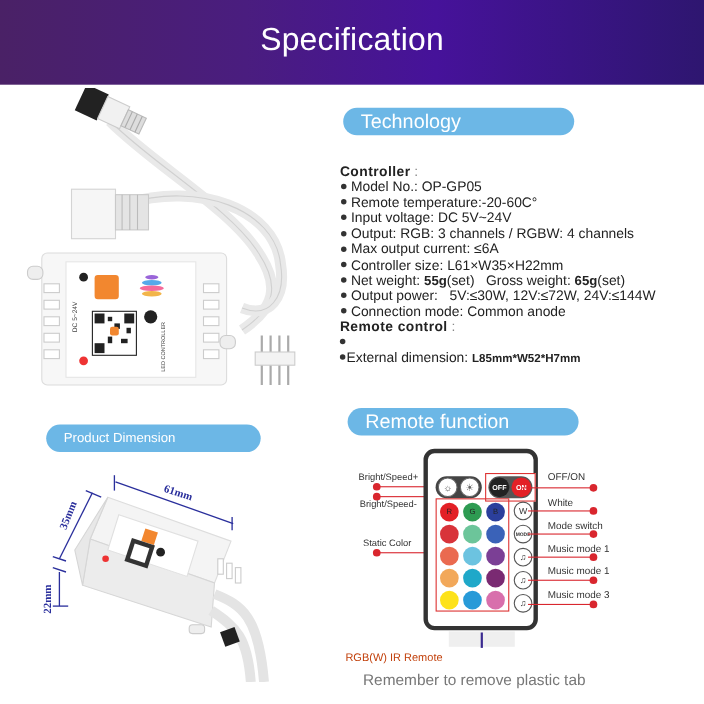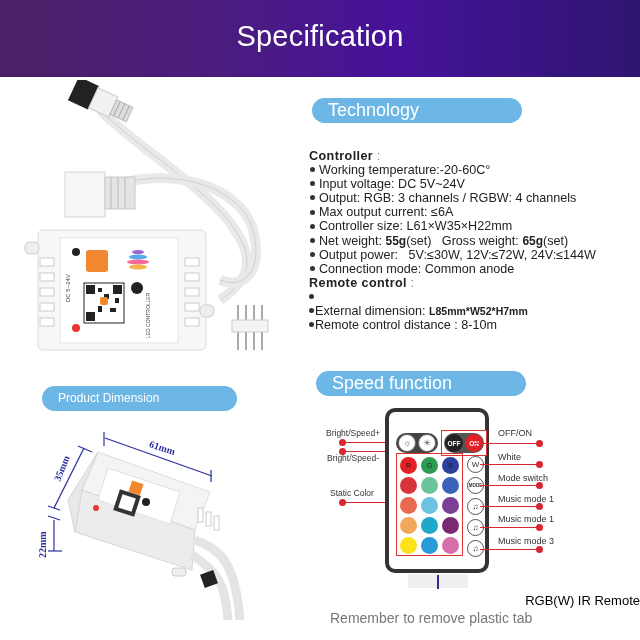--- a/index.html
+++ b/index.html
@@ -66,21 +66,21 @@
   .fn-btn { width: 17px; height: 17px; border-radius: 50%; background: #fff; border: 1.2px solid #555; display: flex; align-items: center; justify-content: center; font-size: 8px; color: #333; }
   .fn-btn.small-text { font-size: 4.5px; font-weight: bold; }
 
   .callout { position: absolute; font-size: 8.5px; color: #333; white-space: nowrap; }
   .callout.right { font-size: 9px; }
   .line { position: absolute; height: 1.3px; background: #d9262e; }
   .dot { position: absolute; width: 7px; height: 7px; border-radius: 50%; background: #d9262e; }
 
   .remote-tab { position: absolute; left: 108px; top: 179px; width: 60px; height: 14px; background: #efefef; }
   .remote-tab-line { position: absolute; left: 137px; top: 180px; width: 2px; height: 14px; background: #3a2a90; }
-  .remote-title { position: absolute; left: 0; top: 198px; width: 340px; text-align: right; font-size: 13px; color: #000000; padding-left: 14px; }
+  .remote-title { position: absolute; left: 0; top: 198px; width: 340px; text-align: left; font-size: 10px; color: #c2410c; padding-left: 14px; }
   .remote-sub { position: absolute; left: 16px; top: 215px; width: 340px; text-align: left; font-size: 14px; color: #777; padding-left: 14px; }
 </style>
 </head>
 <body>
 
 <div class="banner">
   <div class="banner-title">Specification</div>
 </div>
 
 <div class="product">
@@ -157,35 +157,35 @@
   </svg>
 </div>
 
 <div class="pill pill-tech">Technology parameter</div>
 
 <div class="specs">
   <div>
     <span class="group-title">Controller</span>
     <span class="colon">:</span>
   </div>
-  <div class="item"><span class="bullet"></span><span>Working temperature:-20-60C°</span></div>
+  <div class="item"><span class="bullet"></span><span>Model No.: OP-GP05</span></div>
+  <div class="item"><span class="bullet"></span><span>Remote temperature:-20-60C°</span></div>
   <div class="item"><span class="bullet"></span><span>Input voltage: DC 5V~24V</span></div>
   <div class="item"><span class="bullet"></span><span>Output: RGB: 3 channels / RGBW: 4 channels</span></div>
   <div class="item"><span class="bullet"></span><span>Max output current: ≤6A</span></div>
   <div class="item"><span class="bullet"></span><span>Controller size: L61×W35×H22mm</span></div>
   <div class="item"><span class="bullet"></span><span>Net weight: </span><span class="strong">55g</span><span style="white-space:pre">(set)   Gross weight: </span><span class="strong">65g</span><span>(set)</span></div>
   <div class="item" style="white-space:pre"><span class="bullet"></span><span>Output power:   5V:≤30W, 12V:≤72W, 24V:≤144W</span></div>
   <div class="item"><span class="bullet"></span><span>Connection mode: Common anode</span></div>
   <div>
     <span class="group-title">Remote control</span>
     <span class="colon">:</span>
   </div>
   <div class="item"><span class="bullet" style="margin-left:0;margin-right:1px"></span></div>
   <div class="item"><span class="bullet" style="margin-left:0;margin-right:1px"></span><span>External dimension: </span><span class="small">L85mm*W52*H7mm</span></div>
-  <div class="item"><span class="bullet" style="margin-left:0;margin-right:1px"></span><span>Remote control distance  :  8-10m</span></div>
 </div>
 
 <div class="pill pill-dim">Product Dimension</div>
 
 <div class="dimension">
   <svg viewBox="0 0 240 200">
 
     <polygon points="78,32 190,72 175,110 62,70" fill="#f4f4f4" stroke="#ddd"></polygon>
     <polygon points="62,70 175,110 172,150 55,112" fill="#ececec" stroke="#d6d6d6"></polygon>
     <polygon points="78,32 62,70 55,112 48,80" fill="#e8e8e8" stroke="#d6d6d6"></polygon>
@@ -217,21 +217,21 @@
       <line x1="28" y1="96" x2="40" y2="100"></line>
       <line x1="34" y1="100" x2="34" y2="131"></line>
       <line x1="28" y1="131" x2="42" y2="131"></line>
     </g>
     <text x="128" y="30" font-size="10" font-weight="bold" fill="#2a2f9c" transform="rotate(18 138 30)" font-family="Liberation Serif, serif">61mm</text>
     <text x="40" y="62" font-size="10" font-weight="bold" fill="#2a2f9c" transform="rotate(-68 40 62)" font-family="Liberation Serif, serif">35mm</text>
     <text x="26" y="138" font-size="10" font-weight="bold" fill="#2a2f9c" transform="rotate(-90 26 138)" font-family="Liberation Serif, serif">22mm</text>
   </svg>
 </div>
 
-<div class="pill pill-remote">Speed function</div>
+<div class="pill pill-remote">Remote function</div>
 
 <div class="remote-wrap">
 
   <div class="callout" style="left:26px;top:33px;">Bright/Speed+</div>
   <div class="dot" style="left:39px;top:44px;"></div>
   <div class="line" style="left:43px;top:47px;width:60px;"></div>
   <div class="dot" style="left:39px;top:53px;"></div>
   <div class="line" style="left:43px;top:56px;width:80px;"></div>
   <div class="callout" style="left:27px;top:58px;">Bright/Speed-</div>
   <div class="callout" style="left:30px;top:93px;">Static Color</div>

